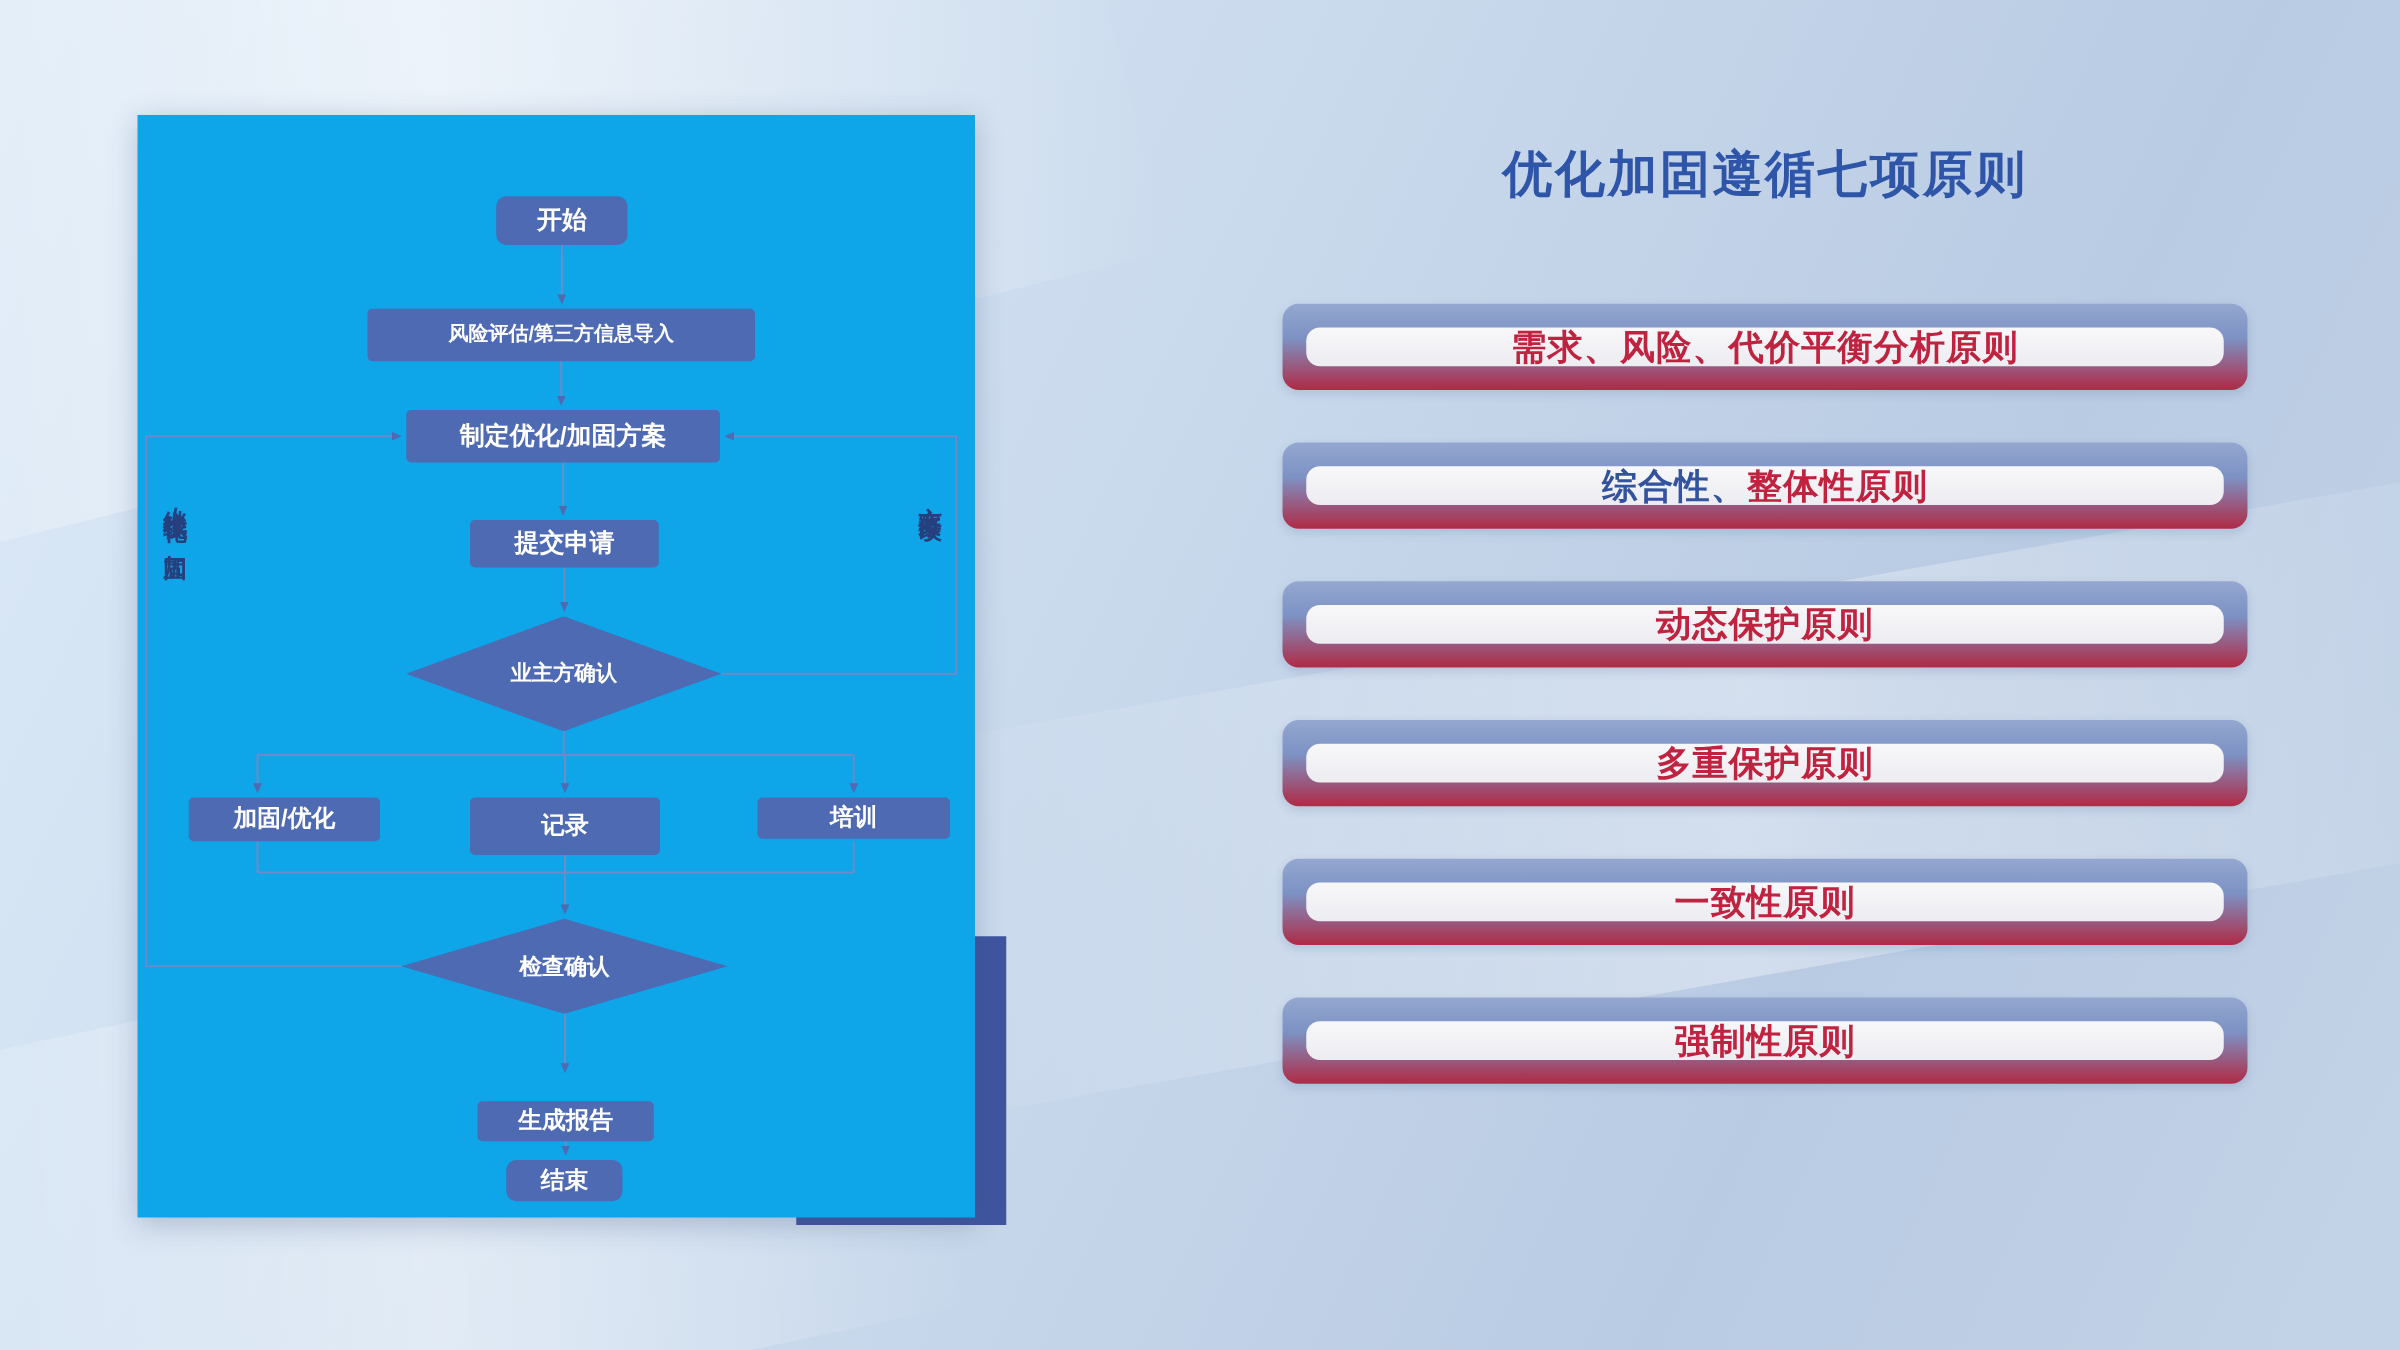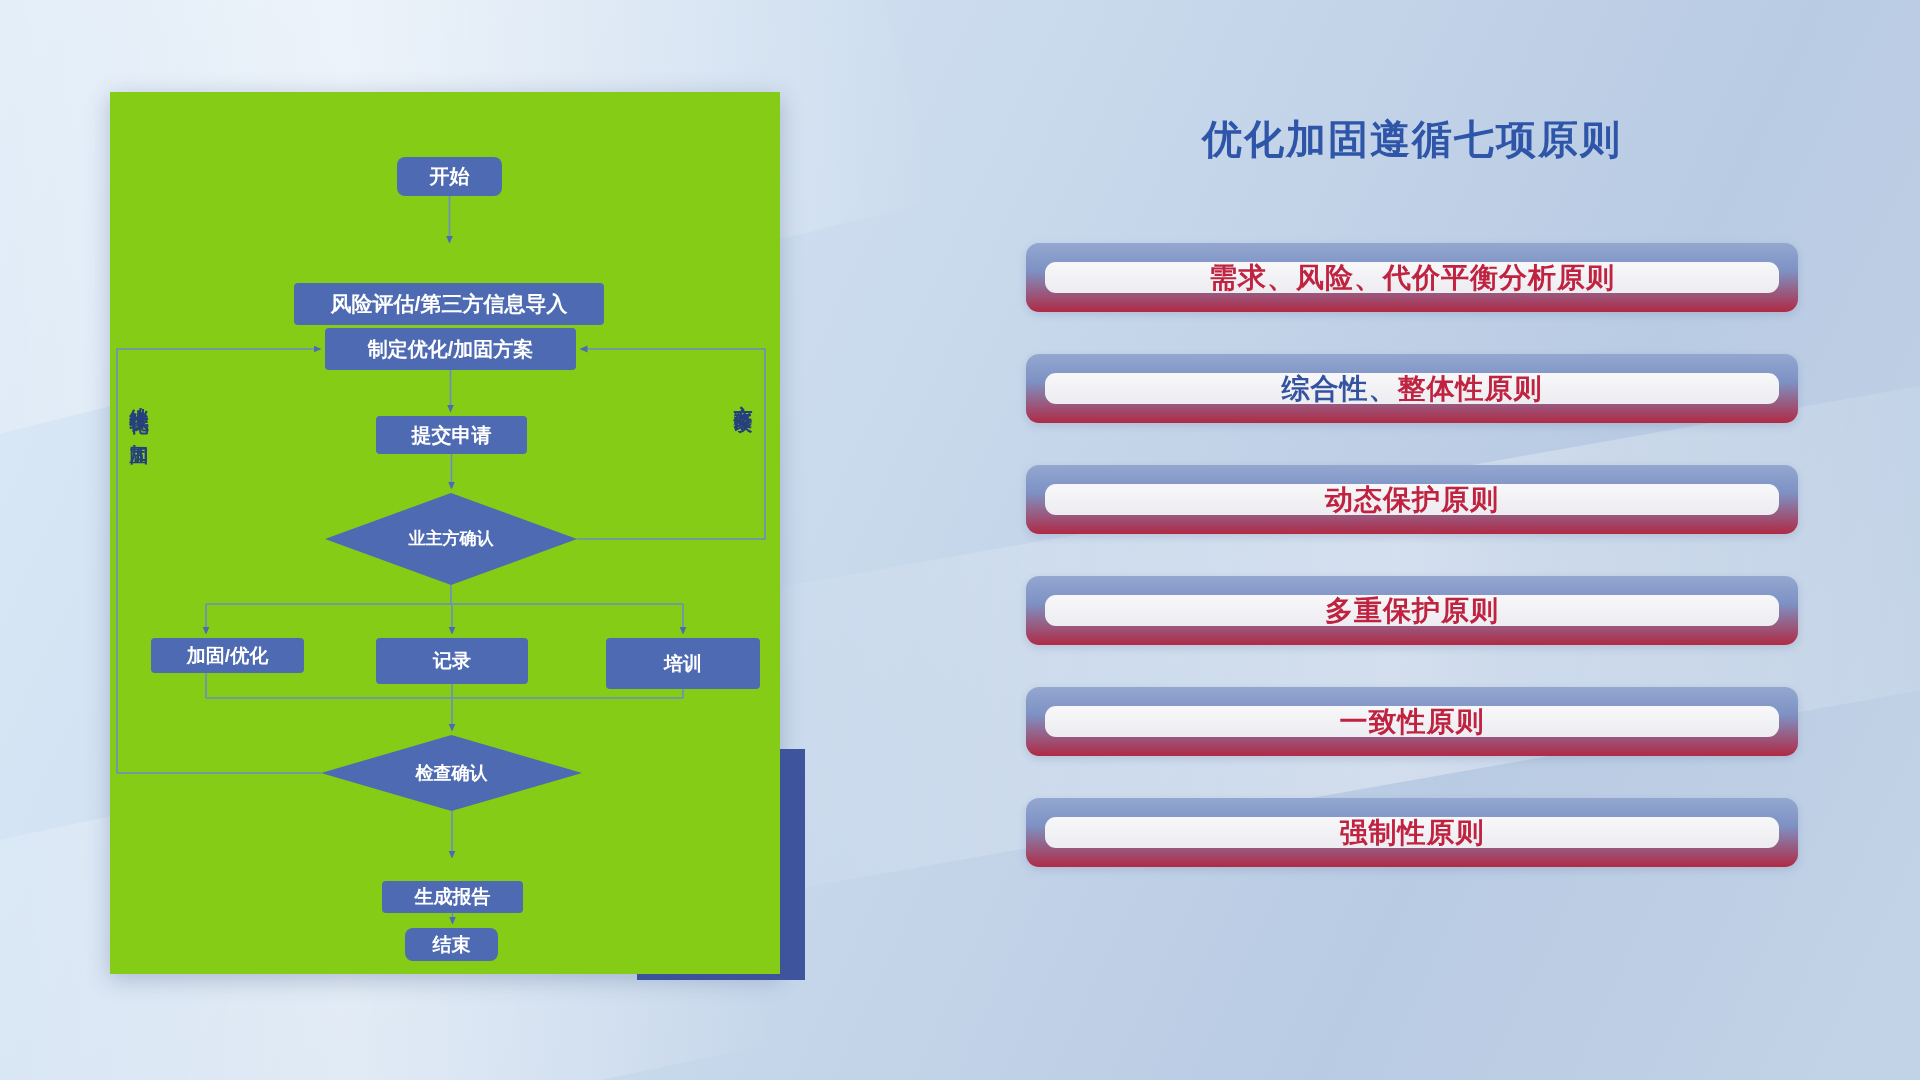--- a/index.html
+++ b/index.html
@@ -17,38 +17,38 @@
     background:linear-gradient(100deg,rgba(255,255,255,0) 0%,rgba(255,255,255,.35) 50%,rgba(255,255,255,0) 100%);
     transform:rotate(-10deg); }
   .streak3 { left:-150px; top:780px; width:900px; height:360px;
     background:linear-gradient(100deg,rgba(255,255,255,0) 0%,rgba(255,255,255,.4) 55%,rgba(255,255,255,0) 100%);
     transform:rotate(-12deg); }
 
   
   .accent-rect { position:absolute; left:637px; top:749px; width:168px; height:231px;
     background:#3f569f; z-index:1; }
   .card { position:absolute; left:110px; top:92px; width:670px; height:882px;
-    background:#84cc16; z-index:2; box-shadow:0 5px 22px rgba(55,75,125,.30); }
+    background:#0ea5e9; z-index:2; box-shadow:0 5px 22px rgba(55,75,125,.30); }
 
   .flow-svg { position:absolute; left:0; top:0; width:670px; height:882px; z-index:0; }
 
   .fnode { position:absolute; z-index:1; display:flex; align-items:center; justify-content:center;
     background:#4d6ab2; color:#ffffff; font-weight:bold; text-align:center; line-height:1.05; }
   .rrect  { border-radius:8px; }
   .rect   { border-radius:4px; }
   .diamond{ clip-path:polygon(50% 0,100% 50%,50% 100%,0 50%); border-radius:0; }
 
   .n-start  { left:287px; top:65px;  width:105px; height:39px; font-size:20px; }
-  .n-risk   { left:184px; top:155px; width:310px; height:42px; font-size:21px;margin-top:36px; }
+  .n-risk   { left:184px; top:155px; width:310px; height:42px; font-size:16px; }
   .n-plan   { left:215px; top:236px; width:251px; height:42px; font-size:20px; }
   .n-submit { left:266px; top:324px; width:151px; height:38px; font-size:20px; }
   .n-owner  { left:215px; top:401px; width:252px; height:92px; font-size:17px; }
   .n-reinf  { left:20px;  top:546px; width:153px; height:35px; font-size:19px;margin-left:21px; }
   .n-record { left:266px; top:546px; width:152px; height:46px; font-size:19px; }
-  .n-train  { left:496px; top:546px; width:154px; height:51px; font-size:19px; }
+  .n-train  { left:496px; top:546px; width:154px; height:33px; font-size:19px; }
   .n-check  { left:211px; top:643px; width:261px; height:76px; font-size:18px; }
   .n-report { left:272px; top:770px; width:141px; height:32px; font-size:19px;margin-top:19px; }
   .n-end    { left:295px; top:836px; width:93px;  height:33px; font-size:19px; }
 
   .vlabel { position:absolute; z-index:1; writing-mode:vertical-rl; text-orientation:upright;
     color:#26407e; font-weight:bold; font-size:19px; letter-spacing:3px; }
   .vlabel-left  { left:16px;  top:300px; }
   .vlabel-right { left:620px; top:298px; }
 
   

